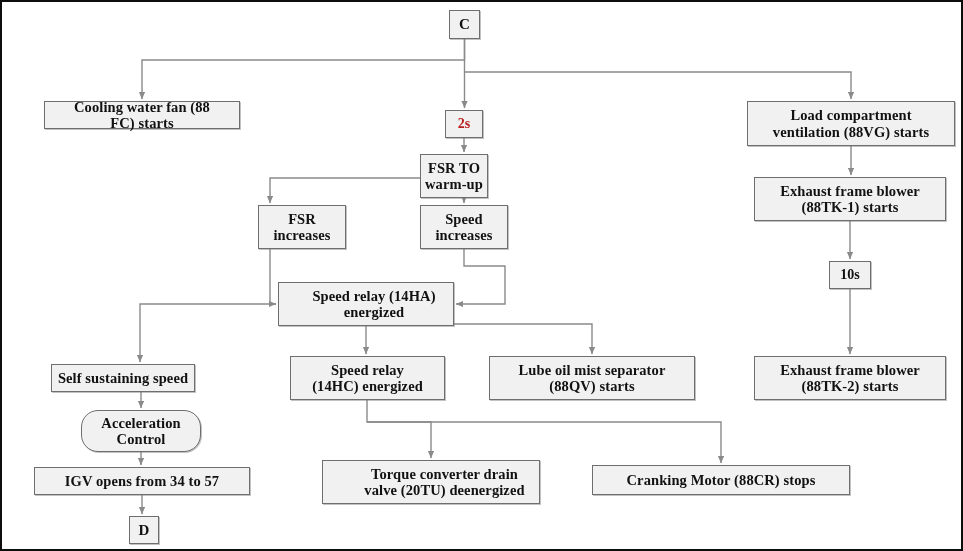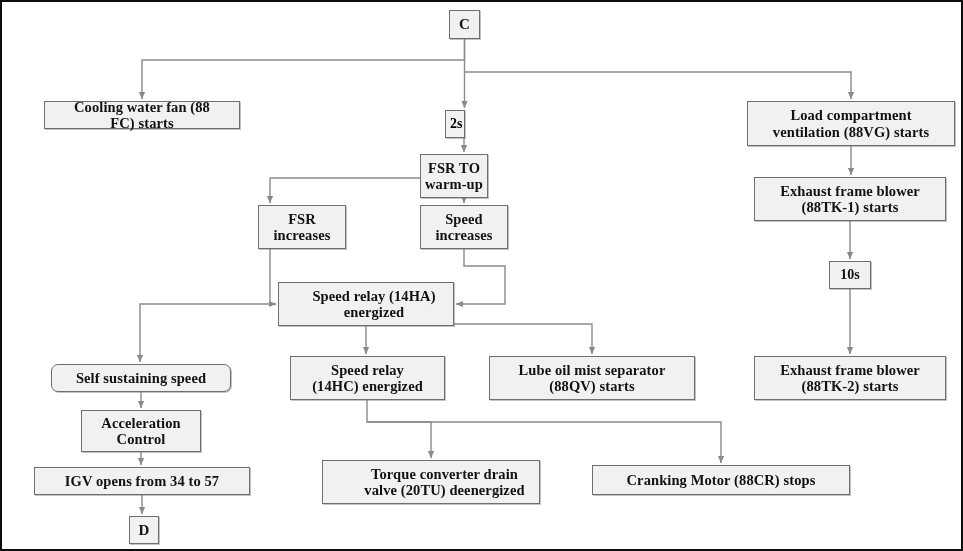--- a/index.html
+++ b/index.html
@@ -88,21 +88,21 @@
       </g>
   </svg>
   <div id="node-layer">
       <div class="node terminal" style="left: 447px; top: 8px; width: 31px; height: 29px; background: rgb(241, 241, 241); border-color: rgb(110, 110, 110); color: rgb(17, 17, 17);">
         <span class="label">C</span>
       </div>
       <div class="node process" style="left: 42px; top: 99px; width: 196px; height: 28px; background: rgb(241, 241, 241); border-color: rgb(110, 110, 110); color: rgb(17, 17, 17);">
         <span class="label">Cooling water fan (88
 FC) starts</span>
       </div>
-      <div class="node timer" style="left: 443px; top: 108px; width: 20px; height: 28px; background: rgb(241, 241, 241); border-color: rgb(110, 110, 110); color: #000000;">
+      <div class="node timer" style="left: 443px; top: 108px; width: 38px; height: 28px; background: rgb(241, 241, 241); border-color: rgb(110, 110, 110); color: #b91c1c;">
         <span class="label">2s</span>
       </div>
       <div class="node process" style="left: 745px; top: 99px; width: 208px; height: 45px; background: rgb(241, 241, 241); border-color: rgb(110, 110, 110); color: rgb(17, 17, 17);">
         <span class="label">Load compartment
 ventilation (88VG) starts</span>
       </div>
       <div class="node process" style="left: 418px; top: 152px; width: 68px; height: 44px; background: rgb(241, 241, 241); border-color: rgb(110, 110, 110); color: rgb(17, 17, 17);">
         <span class="label">FSR TO
 warm-up</span>
       </div>
@@ -118,36 +118,36 @@
         <span class="label">Speed
 increases</span>
       </div>
       <div class="node timer" style="left: 827px; top: 259px; width: 42px; height: 28px; background: rgb(241, 241, 241); border-color: rgb(110, 110, 110); color: rgb(17, 17, 17);">
         <span class="label">10s</span>
       </div>
       <div class="node process" style="left: 276px; top: 280px; width: 176px; height: 44px; background: rgb(241, 241, 241); border-color: rgb(110, 110, 110); color: rgb(17, 17, 17); padding-left: 20px;">
         <span class="label">Speed relay (14HA)
 energized</span>
       </div>
-      <div class="node process" style="left: 49px; top: 362px; width: 180px; height: 28px; background: rgb(241, 241, 241); border-color: rgb(110, 110, 110); color: rgb(17, 17, 17); border-radius: 7px;">
+      <div class="node process" style="left: 49px; top: 362px; width: 144px; height: 28px; background: rgb(241, 241, 241); border-color: rgb(110, 110, 110); color: rgb(17, 17, 17);">
         <span class="label">Self sustaining speed</span>
       </div>
       <div class="node process" style="left: 288px; top: 354px; width: 155px; height: 44px; background: rgb(241, 241, 241); border-color: rgb(110, 110, 110); color: rgb(17, 17, 17); align-items: center;">
         <span class="label">Speed relay
 (14HC) energized</span>
       </div>
       <div class="node process" style="left: 487px; top: 354px; width: 206px; height: 44px; background: rgb(241, 241, 241); border-color: rgb(110, 110, 110); color: rgb(17, 17, 17);">
         <span class="label">Lube oil mist separator
 (88QV) starts</span>
       </div>
       <div class="node process" style="left: 752px; top: 354px; width: 192px; height: 44px; background: rgb(241, 241, 241); border-color: rgb(110, 110, 110); color: rgb(17, 17, 17);">
         <span class="label">Exhaust frame blower
 (88TK-2) starts</span>
       </div>
-      <div class="node process" style="left: 79px; top: 408px; width: 120px; height: 42px; background: rgb(241, 241, 241); border-color: rgb(110, 110, 110); color: rgb(17, 17, 17);">
+      <div class="node process" style="left: 79px; top: 408px; width: 120px; height: 42px; background: rgb(241, 241, 241); border-color: rgb(110, 110, 110); color: rgb(17, 17, 17); border-radius: 17px;">
         <span class="label">Acceleration
 Control</span>
       </div>
       <div class="node process" style="left: 320px; top: 458px; width: 218px; height: 44px; background: rgb(241, 241, 241); border-color: rgb(110, 110, 110); color: rgb(17, 17, 17); padding-left: 31px;">
         <span class="label">Torque converter drain
 valve (20TU) deenergized</span>
       </div>
       <div class="node process" style="left: 590px; top: 463px; width: 258px; height: 30px; background: rgb(241, 241, 241); border-color: rgb(110, 110, 110); color: rgb(17, 17, 17);">
         <span class="label">Cranking Motor (88CR) stops</span>
       </div>

